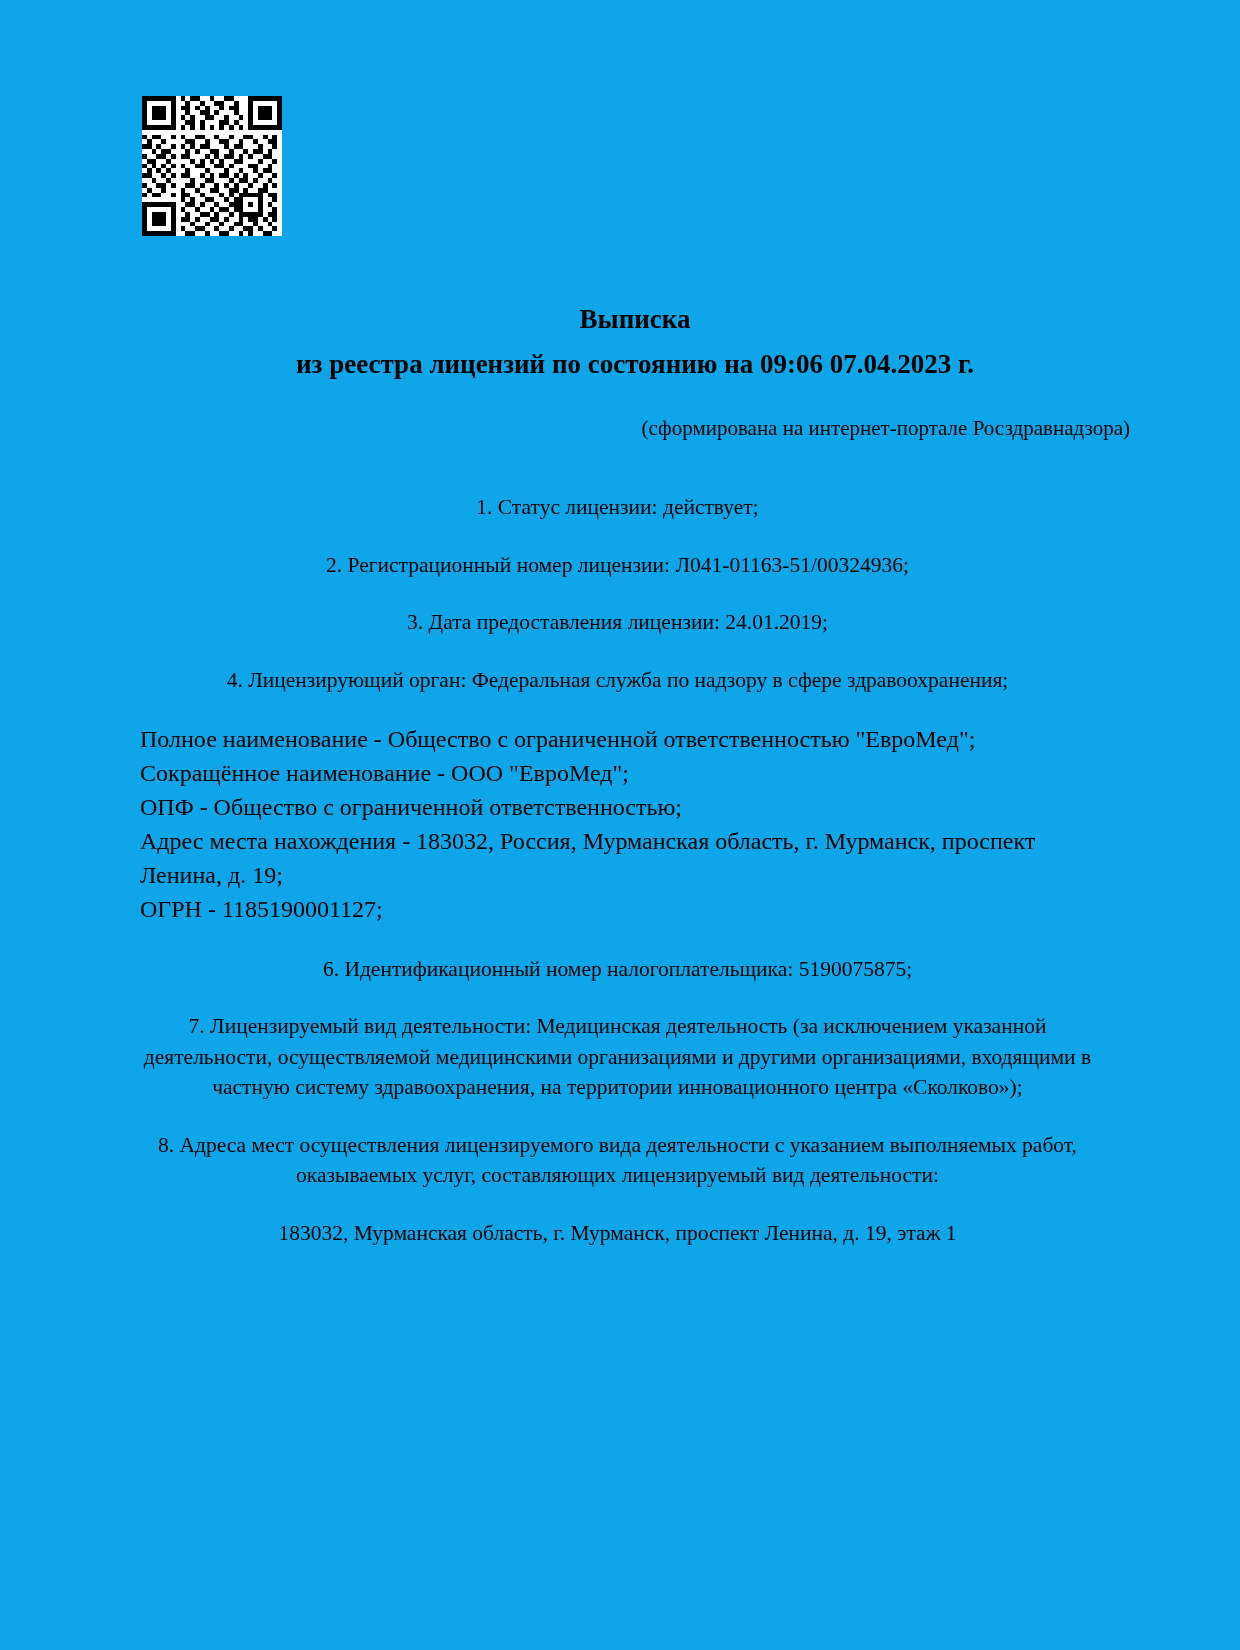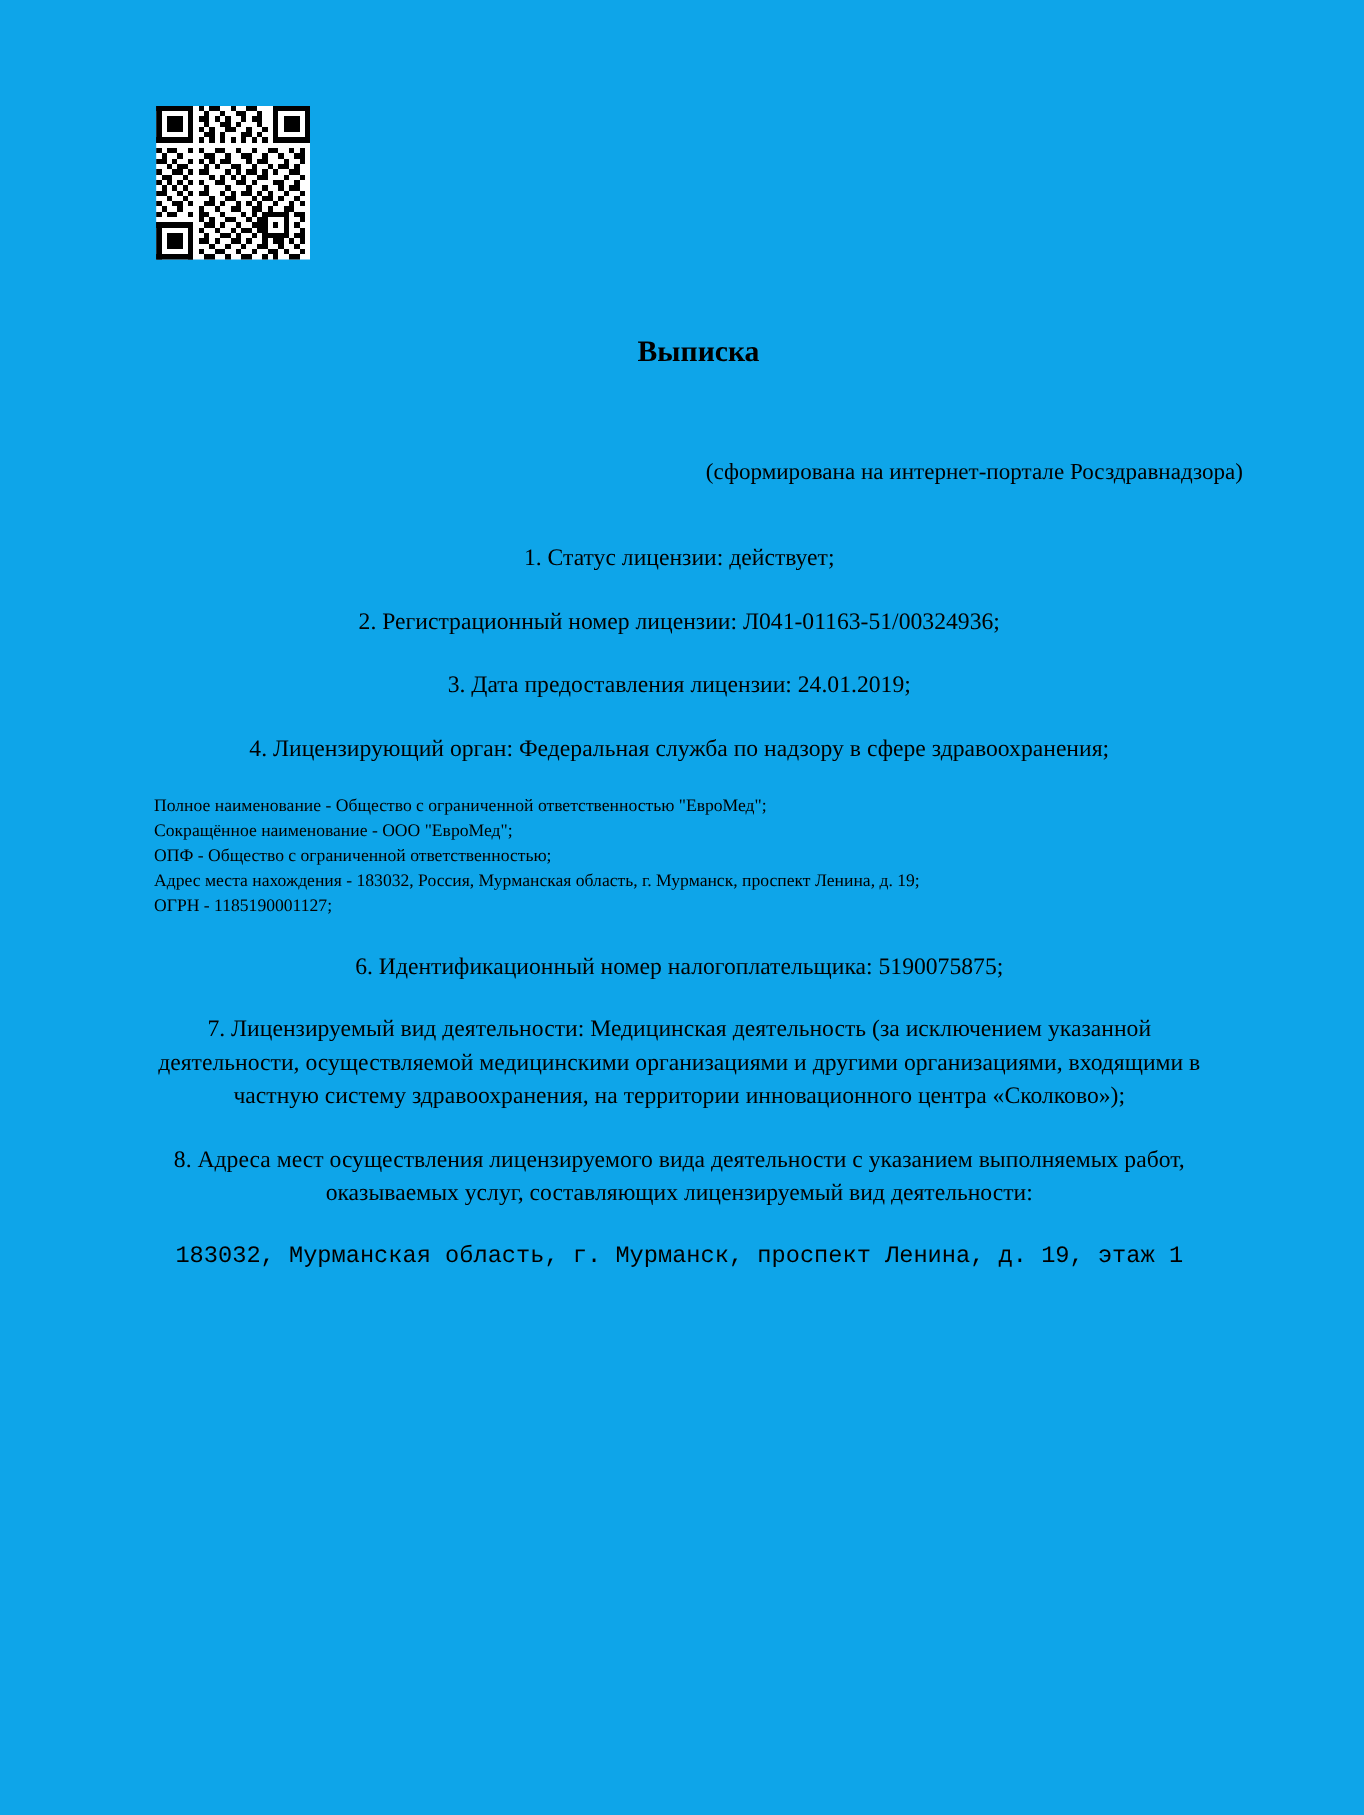--- a/index.html
+++ b/index.html
@@ -66,23 +66,23 @@
     top: 492px;
     width: 955px;
   }
   .para {
     font-size: 21.5px;
     line-height: 1.42;
     margin: 0 0 27px 0;
     text-align: center;
     white-space: pre-wrap;
   }
-  .para:last-child { margin-bottom: 16px; font-family: Liberation Mono, monospace; }
+  .para:last-child { margin-bottom: 16px; }
   .block-lines {
-    font-size: 16px;
+    font-size: 24px;
     line-height: 1.42;
     margin: 0 0 27px 0;
   }
   .block-lines .ln { display: block; white-space: pre-wrap; }
   .para-wide { width: 955px; }
 </style>
 </head>
 <body>
 
 <div class="page">
@@ -320,20 +320,21 @@
         <rect x="16" y="28" width="2" height="1"></rect>
           <rect x="20" y="28" width="1" height="1"></rect>
         <rect x="22" y="28" width="1" height="1"></rect>
           <rect x="25" y="28" width="2" height="1"></rect>
       </g>
     </svg>
   </div>
 
   <div class="title-block">
     <div class="title-line-1">Выписка</div>
+    <div class="title-line-2">из реестра лицензий по состоянию на 09:06 07.04.2023 г.</div>
   </div>
 
   <div class="subtitle">(сформирована на интернет-портале Росздравнадзора)</div>
 
   <div class="body">
     <p class="para para-wide">1. Статус лицензии: действует;</p>
     <p class="para para-wide">2. Регистрационный номер лицензии: Л041-01163-51/00324936;</p>
     <p class="para para-wide">3. Дата предоставления лицензии: 24.01.2019;</p>
     <p class="para para-wide">4. Лицензирующий орган: Федеральная служба по надзору в сфере здравоохранения;</p>
 

